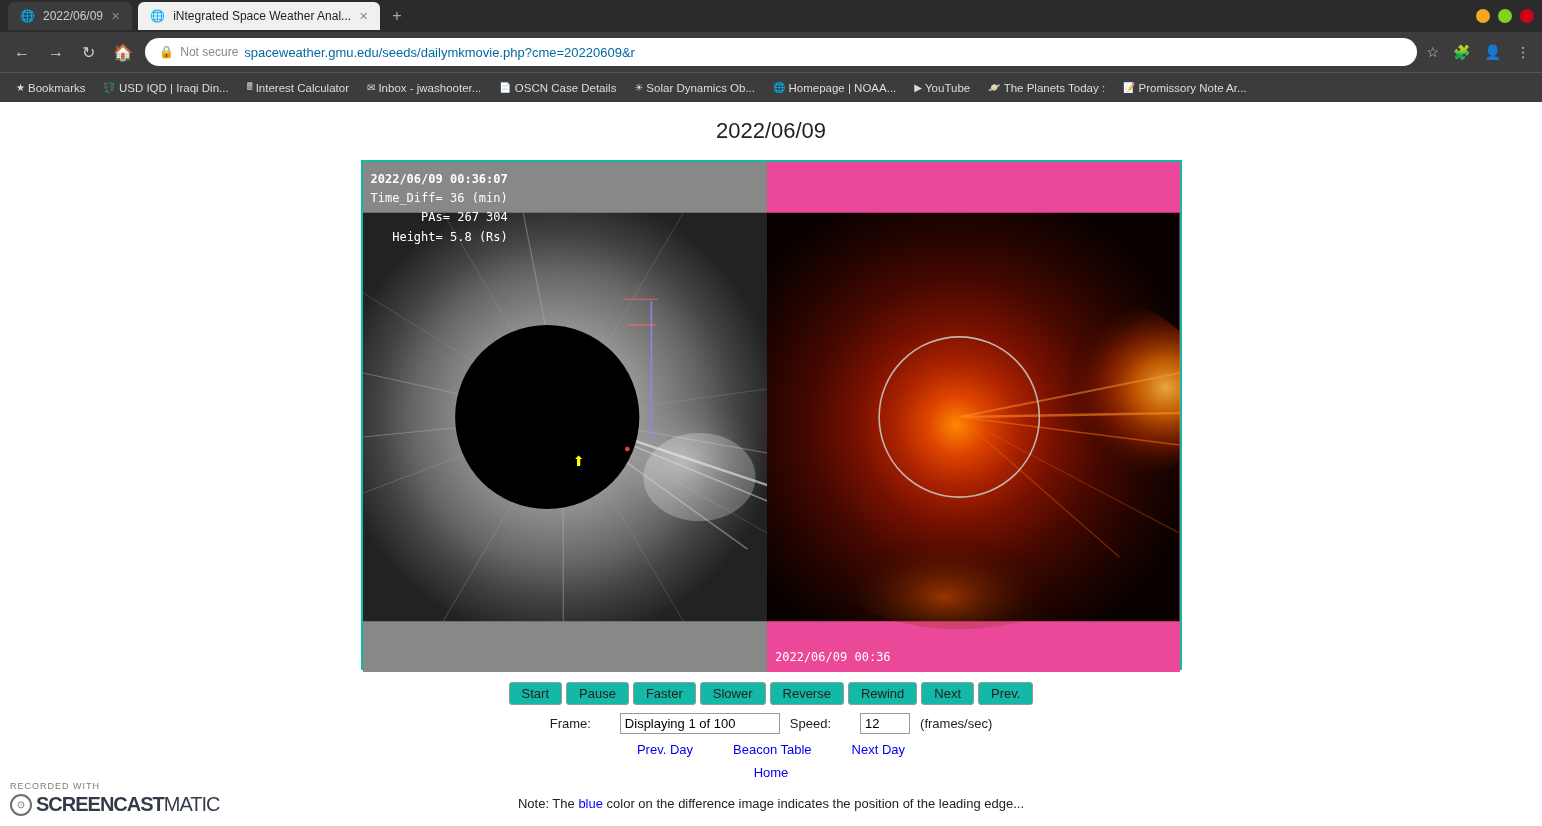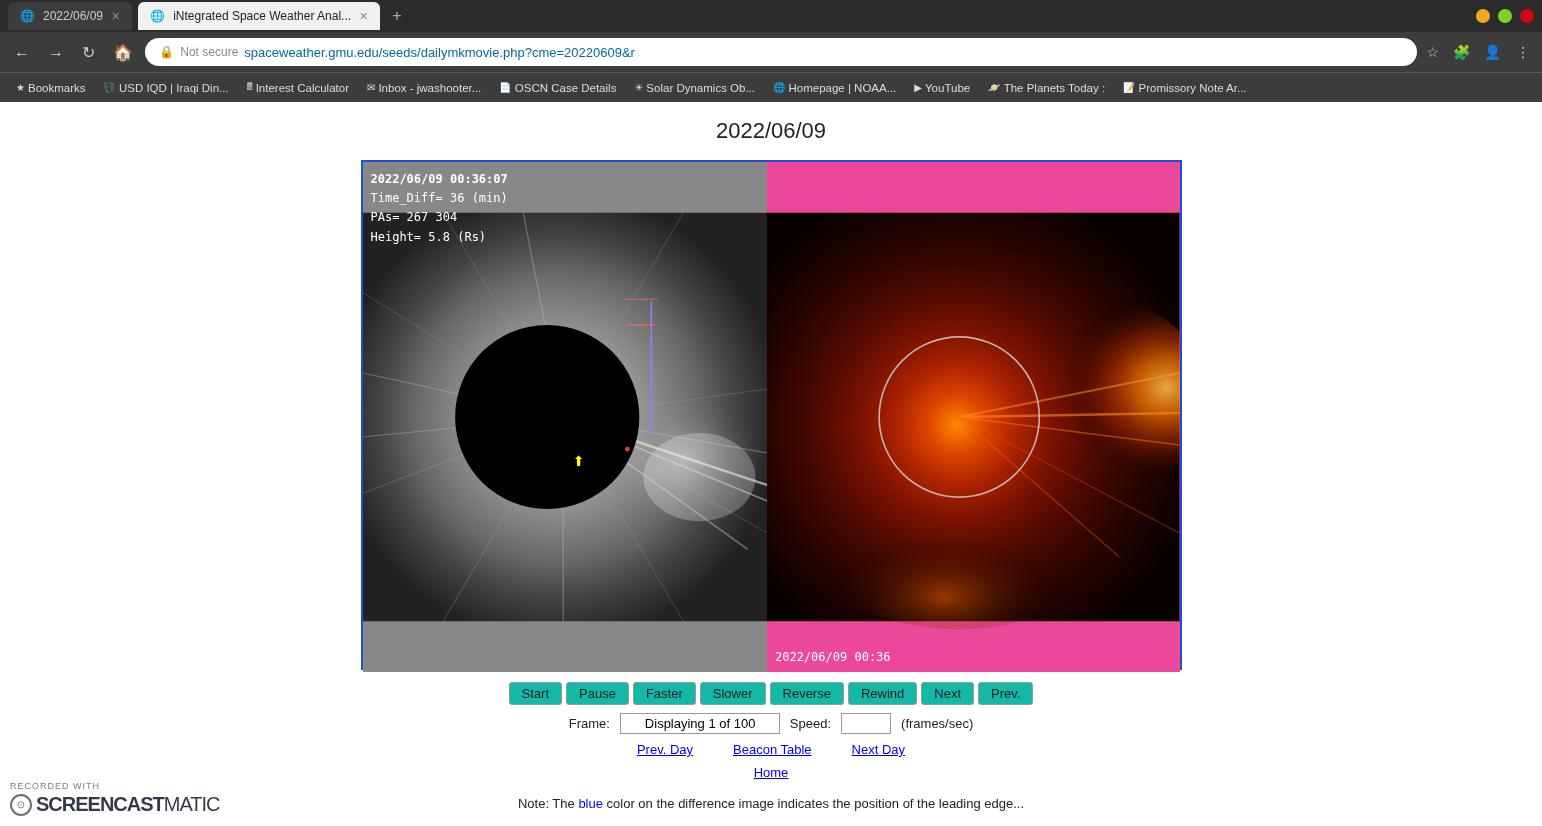--- a/index.html
+++ b/index.html
@@ -33,38 +33,38 @@
     .bookmarks-bar { background: #3c3c3c; display: flex; align-items: center; padding: 2px 8px; height: 30px; gap: 2px; border-top: 1px solid #555; overflow: hidden; }
     .bookmark-item { color: #ddd; font-size: 11.5px; padding: 2px 8px; border-radius: 3px; cursor: pointer; white-space: nowrap; display: flex; align-items: center; gap: 3px; }
     .bookmark-icon { font-size: 10px; }
 
     
     .page-content { background: #fff; flex: 1; display: flex; flex-direction: column; align-items: center; padding: 16px; }
 
     .page-title { font-size: 22px; font-weight: normal; color: #222; margin-bottom: 16px; }
 
     
-    .video-container { display: flex; border: 2px solid #1d4ed8; width: 821px; height: 510px; position: relative; }
+    .video-container { display: flex; border: 2px solid #14b8a6; width: 821px; height: 510px; position: relative; text-align: right; }
 
     
     .left-panel { width: 505px; height: 510px; background: #888; position: relative; overflow: hidden; }
     .overlay-text { position: absolute; top: 8px; left: 8px; color: #fff; font-family: monospace; font-size: 12px; line-height: 1.6; }
 
     
     .right-panel { width: 515px; height: 510px; background: #ec4899; position: relative; overflow: hidden; }
     .right-timestamp { position: absolute; bottom: 8px; left: 8px; color: #fff; font-family: monospace; font-size: 12px; }
 
     
     .controls-section { margin-top: 12px; display: flex; flex-direction: column; align-items: center; gap: 8px; }
     .button-row { display: flex; gap: 4px; align-items: center; }
     .ctrl-btn { background: #14b8a6; border: 1px solid #999; border-radius: 3px; padding: 3px 12px; font-size: 13px; cursor: pointer; color: #222; }
     .info-row { display: flex; align-items: center; gap: 10px; font-size: 13px; color: #222; }
-    .info-input { border: 1px solid #999; padding: 2px 24px; font-size: 13px; background: #fff; }
+    .info-input { border: 1px solid #999; padding: 2px 4px; font-size: 13px; background: #fff; margin-left: 19px; }
     .links-row { display: flex; gap: 40px; font-size: 13px; }
-    .links-row a, .page-link { color: #00e; text-decoration: underline; cursor: pointer; font-size: 13px; }
+    .links-row a, .page-link { color: #00e; cursor: pointer; font-size: 13px; }
     .note-text { margin-top: 8px; font-size: 13px; color: #222; }
     .note-text span.blue { color: blue; text-align: center; }
 
     
     .watermark { position: fixed; bottom: 10px; left: 10px; display: flex; flex-direction: column; gap: 2px; opacity: 0.85; }
     .watermark-text { font-size: 9px; color: #666; letter-spacing: 1px; text-transform: uppercase; }
     .watermark-logo { display: flex; align-items: center; gap: 4px; }
     .screencast-logo { font-size: 20px; font-weight: bold; color: #0f172a; letter-spacing: -1px; }
     .logo-circle { display: inline-flex; align-items: center; justify-content: center; width: 22px; height: 22px; border-radius: 50%; border: 2px solid #555; font-size: 10px; color: #555; }
 

